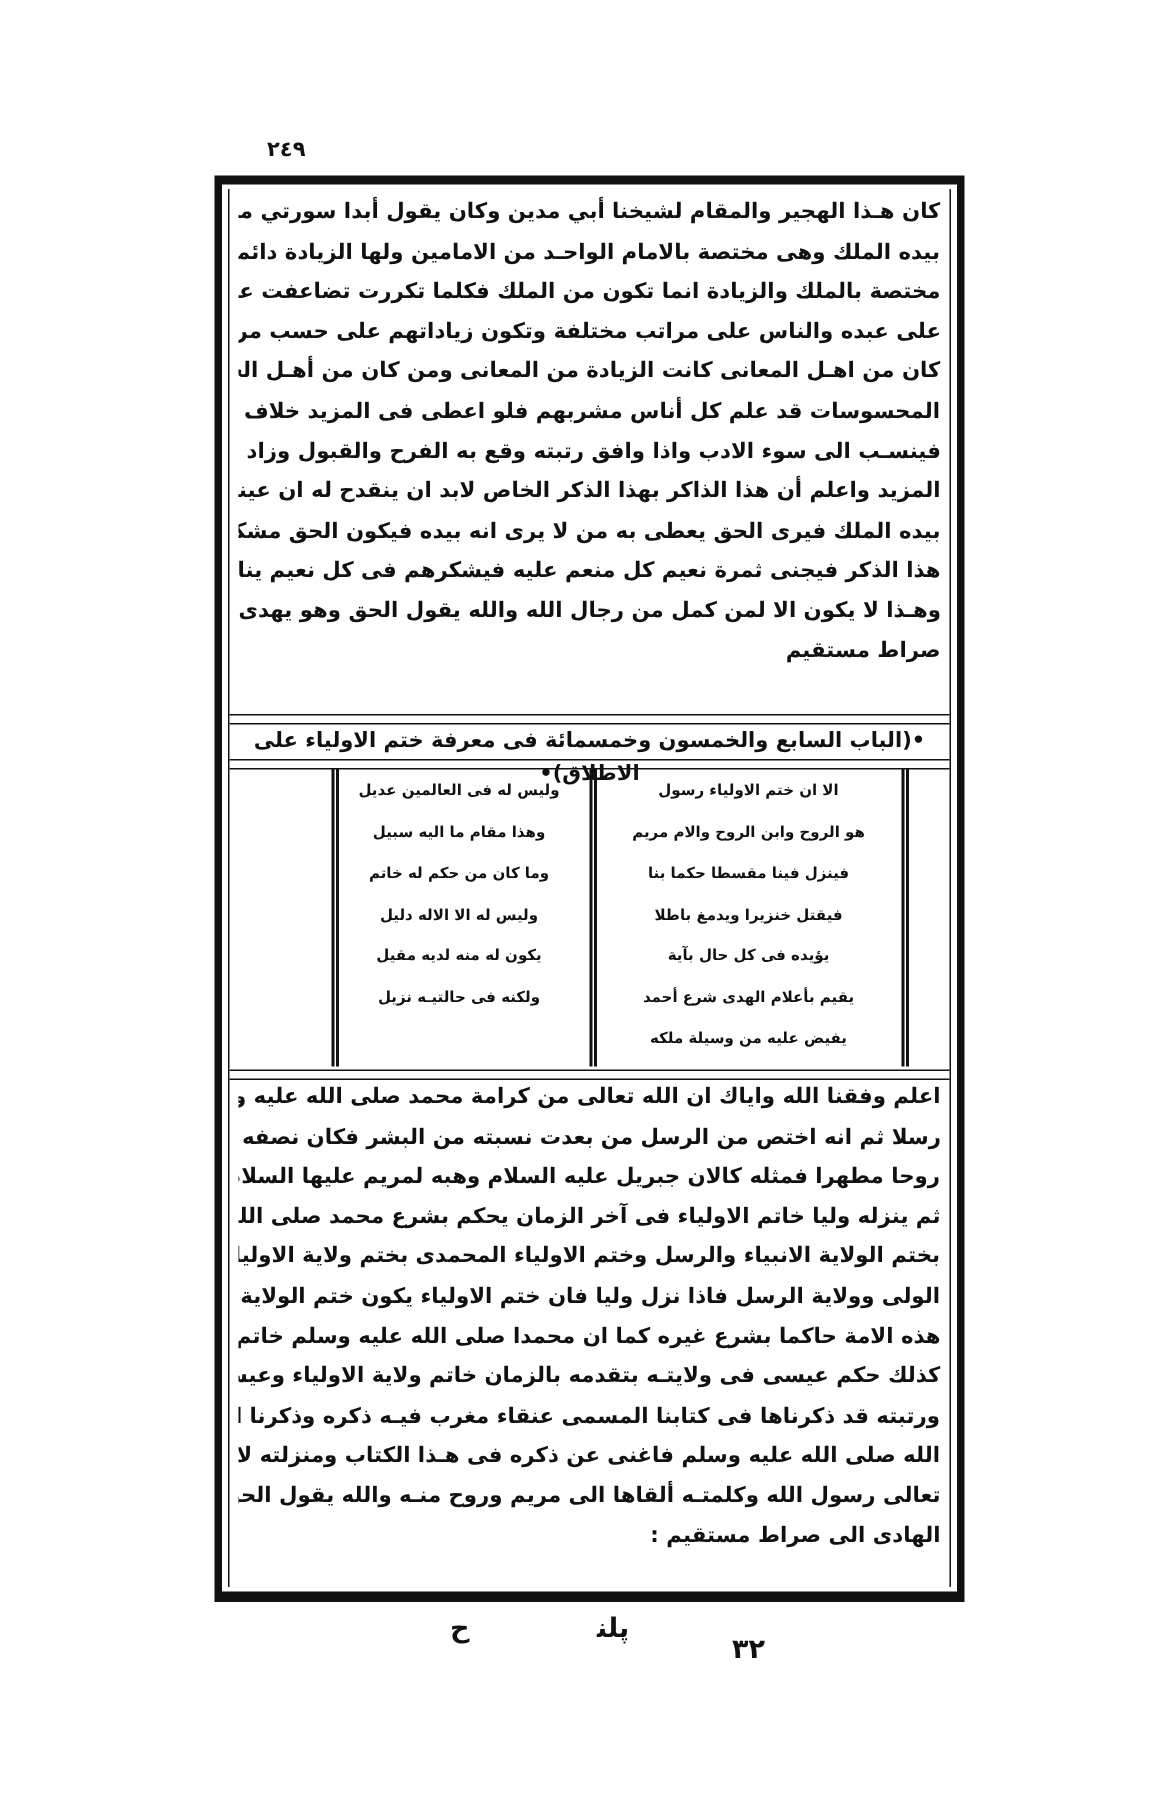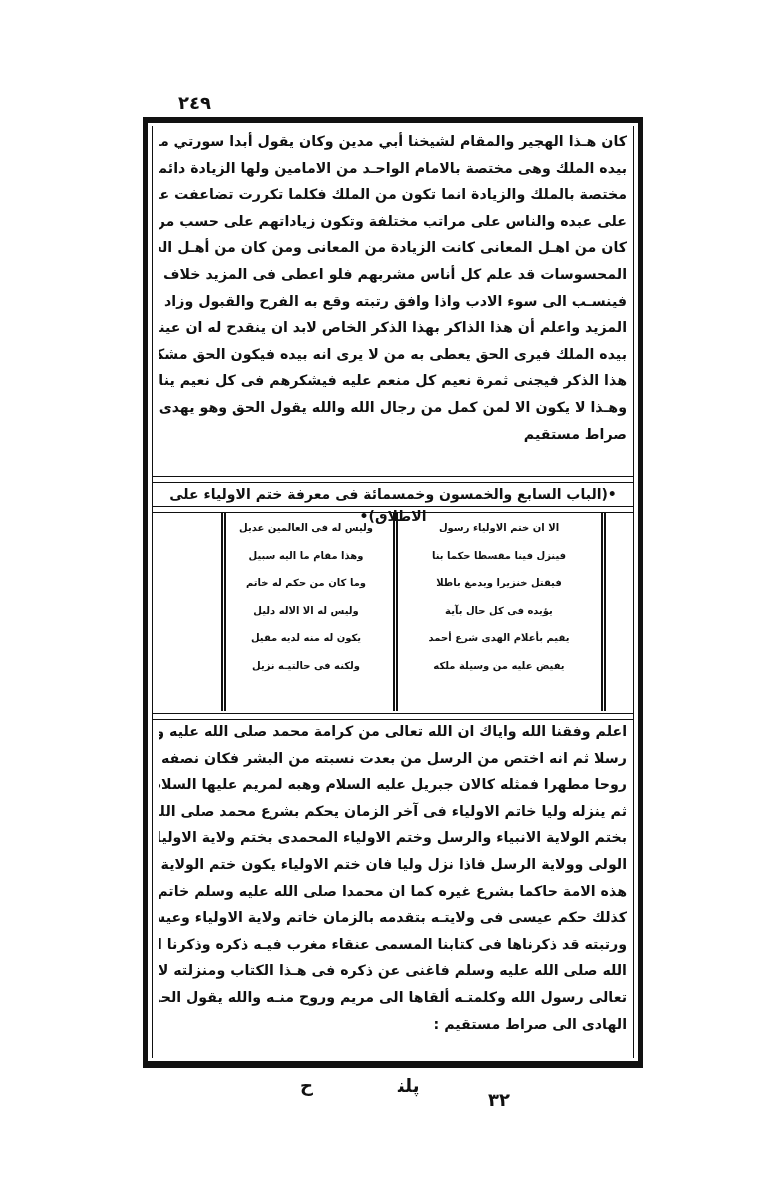--- a/index.html
+++ b/index.html
@@ -1,18 +1,18 @@
 <!DOCTYPE html>
 <html><head>
 <meta charset="utf-8">
 <style>
   html, body { margin: 0; padding: 0; background: #ffffff; }
   body { width: 776px; height: 1200px; position: relative; overflow: hidden;
          font-family: "DejaVu Sans", sans-serif; color: #111; }
-  .page-number { position: absolute; left: 178px; top: 92px; font-size: 18px; font-weight: bold;
+  .page-number { position: absolute; left: 178px; top: 92px; font-size: 14px; font-weight: bold;
                  direction: rtl; letter-spacing: 1px; }
   .frame { position: absolute; left: 143px; top: 117px; width: 500px; height: 951px;
            border: 5px solid #111; border-top-width: 6px; border-bottom-width: 7px; box-sizing: border-box; }
   .frame-inner { position: absolute; left: 4px; right: 4px; top: 3px; bottom: 3px;
                  border-left: 1.5px solid #111; border-right: 1.5px solid #111; }
   .prose { direction: rtl; text-align: justify; text-align-last: right; font-size: 14.2px;
            line-height: 26.6px; font-weight: bold; padding: 0 6px; white-space: normal; }
   .prose .line { display: block; text-align: justify; text-align-last: justify; height: 26.6px; overflow: hidden; white-space: nowrap; }
   .prose .line.last { text-align-last: right; }
   .section1 { position: absolute; left: 0; right: 0; top: 2px; height: 350px; }
@@ -60,20 +60,21 @@
     <div class="verse-table">
       <div class="vbar" style="left:448px;"></div>
       <div class="vbar" style="left:451px;"></div>
       <div class="vbar" style="left:240px;"></div>
       <div class="vbar" style="left:243px;"></div>
       <div class="vbar" style="left:68px;"></div>
       <div class="vbar" style="left:71px;"></div>
 
       <div class="verse-col col-right">
         <span class="vline">الا ان ختم الاولياء رسول</span>
+        <span class="vline">هو الروح وابن الروح والام مريم</span>
         <span class="vline">فينزل فينا مقسطا حكما بنا</span>
         <span class="vline">فيقتل خنزيرا ويدمغ باطلا</span>
         <span class="vline">يؤيده فى كل حال بآية</span>
         <span class="vline">يقيم بأعلام الهدى شرع أحمد</span>
         <span class="vline">يفيض عليه من وسيلة ملكه</span>
       </div>
 
       <div class="verse-col col-left">
         <span class="vline">وليس له فى العالمين عديل</span>
         <span class="vline">وهذا مقام ما اليه سبيل</span>

